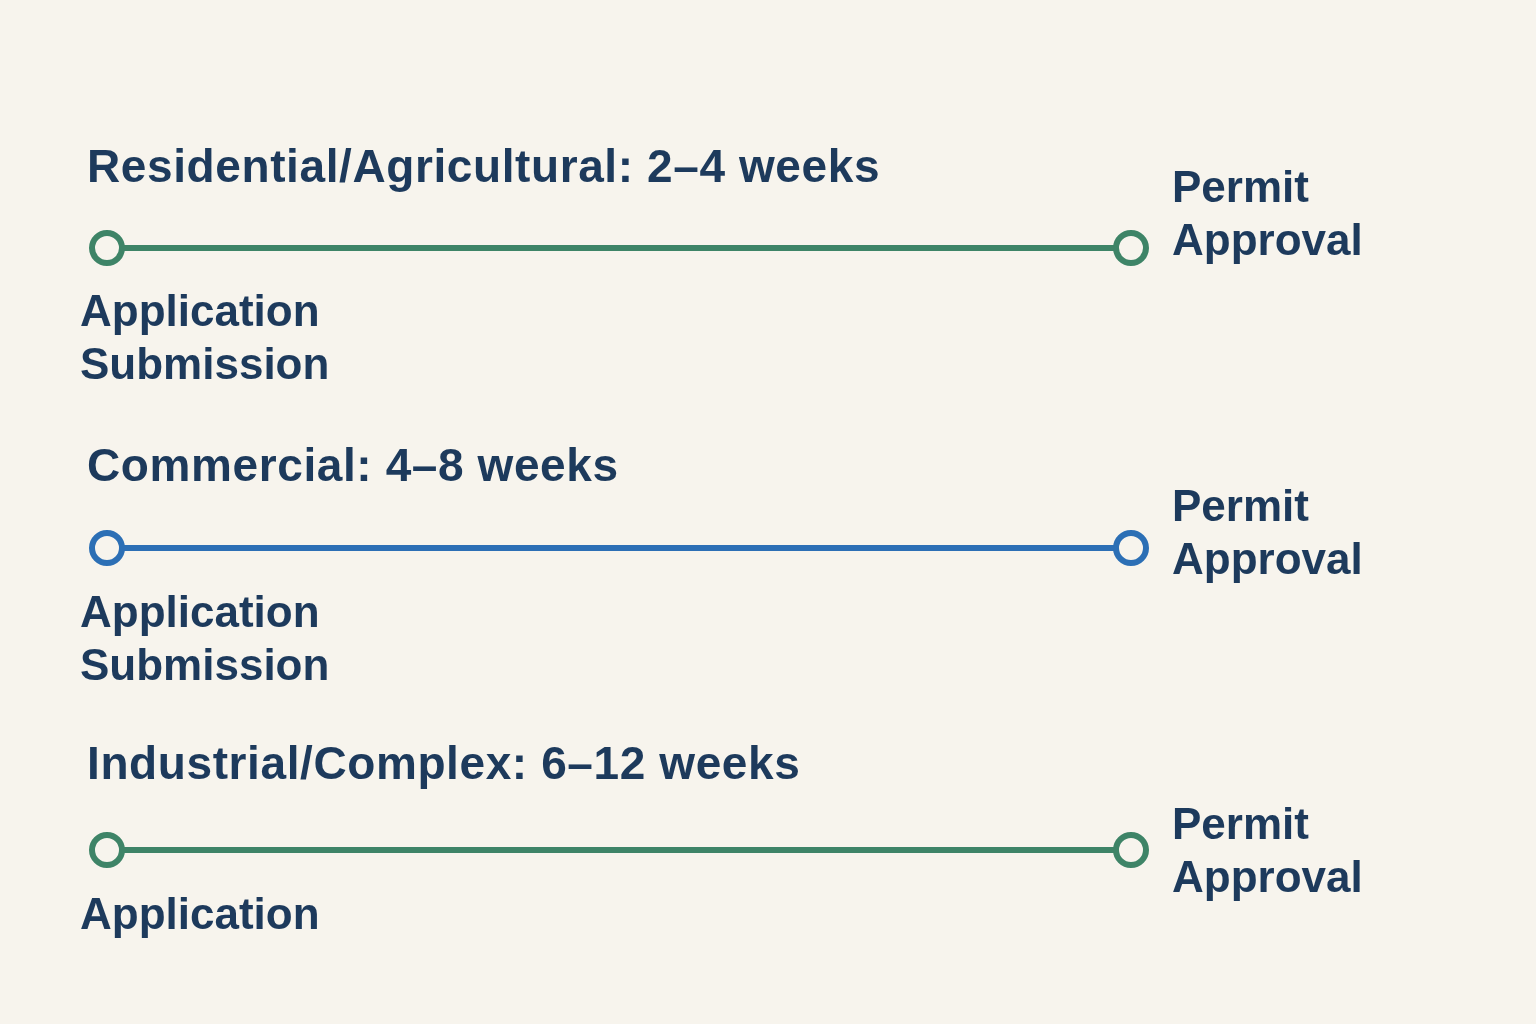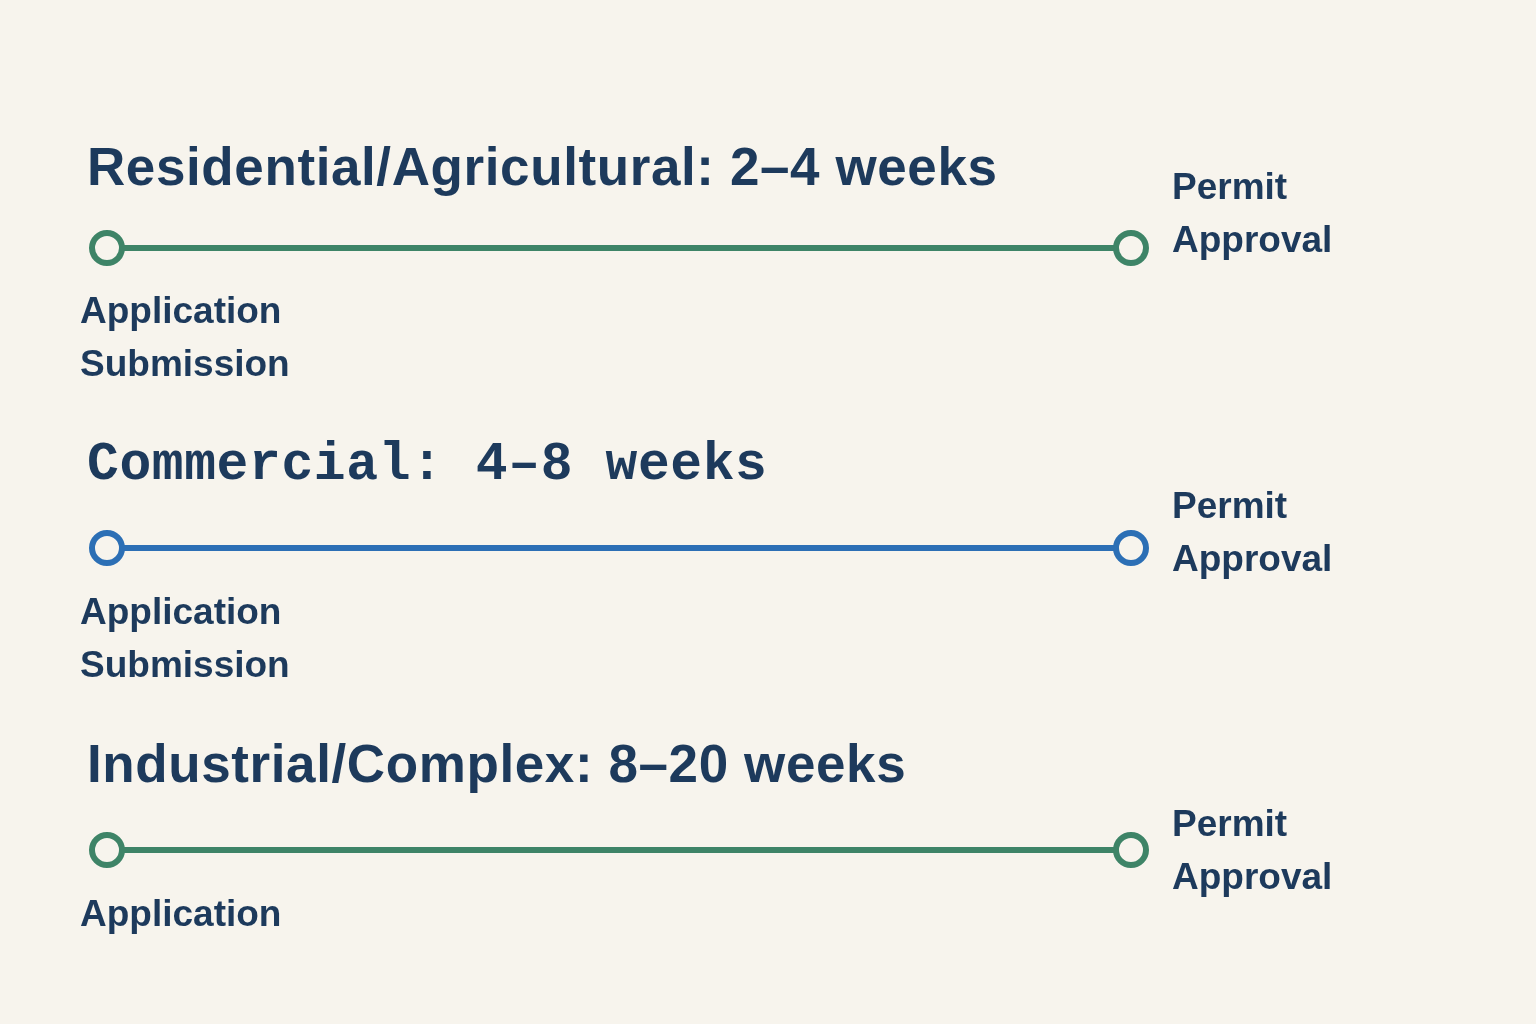--- a/index.html
+++ b/index.html
@@ -1,28 +1,28 @@
 <!DOCTYPE html>
 <html><head>
 <meta charset="utf-8">
 <style>
   html,body{margin:0;padding:0;}
   body{width:1536px;height:1024px;background:#f7f4ed;font-family:"Liberation Sans",sans-serif;position:relative;overflow:hidden;color:#1d3a5c;}
   .section{--accent:#3e8467;}
-  .title{position:absolute;left:87px;font-size:53px;line-height:53px;font-weight:700;color:#1d3a5c;white-space:nowrap;letter-spacing:0.6px;}
-  .label{position:absolute;font-size:37px;line-height:53px;font-weight:700;color:#1d3a5c;white-space:pre-line;}
+  .title{position:absolute;left:87px;font-size:46px;line-height:53px;font-weight:700;color:#1d3a5c;white-space:nowrap;letter-spacing:0.6px;}
+  .label{position:absolute;font-size:44px;line-height:53px;font-weight:700;color:#1d3a5c;white-space:pre-line;}
   .start-label{left:80px;}
   .end-label{left:1172px;}
   .track{position:absolute;left:89px;width:1060px;height:36px;}
   .node{position:absolute;top:0;width:36px;height:36px;border-radius:50%;border:6px solid var(--accent);box-sizing:border-box;background:transparent;}
   .start-node{left:0;}
   .end-node{left:1024px;}
   .line{position:absolute;left:34px;width:992px;top:15px;height:6px;background:var(--accent);}
   .t0 .title{top:140px;} .t0 .track{top:230px;} .t0 .start-label{top:284px;} .t0 .end-label{top:160px;}
-  .t1 .title{top:439px;font-family:Liberation Mono, monospace;} .t1 .track{top:530px;} .t1 .start-label{top:585px;} .t1 .end-label{top:479px;}
+  .t1 .title{top:439px;} .t1 .track{top:530px;} .t1 .start-label{top:585px;} .t1 .end-label{top:479px;}
   .t2 .title{top:737px;} .t2 .track{top:832px;} .t2 .start-label{top:887px;} .t2 .end-label{top:797px;}
 </style>
 </head>
 <body style="background: rgb(247, 244, 237); color: rgb(29, 58, 92);">
 
 <div class="section t0" style="--accent: #3e8467;">
   <div class="title">Residential/Agricultural: 2–4 weeks</div>
   <div class="track">
     <div class="node start-node"></div>
     <div class="line"></div>
@@ -41,21 +41,21 @@
     <div class="line"></div>
     <div class="node end-node"></div>
   </div>
   <div class="label start-label">Application
 Submission</div>
   <div class="label end-label">Permit
 Approval</div>
 </div>
 
 <div class="section t2" style="--accent: #3e8467;">
-  <div class="title">Industrial/Complex: 8–20 weeks</div>
+  <div class="title">Industrial/Complex: 6–12 weeks</div>
   <div class="track">
     <div class="node start-node"></div>
     <div class="line"></div>
     <div class="node end-node"></div>
   </div>
   <div class="label start-label">Application</div>
   <div class="label end-label">Permit
 Approval</div>
 </div>
 

